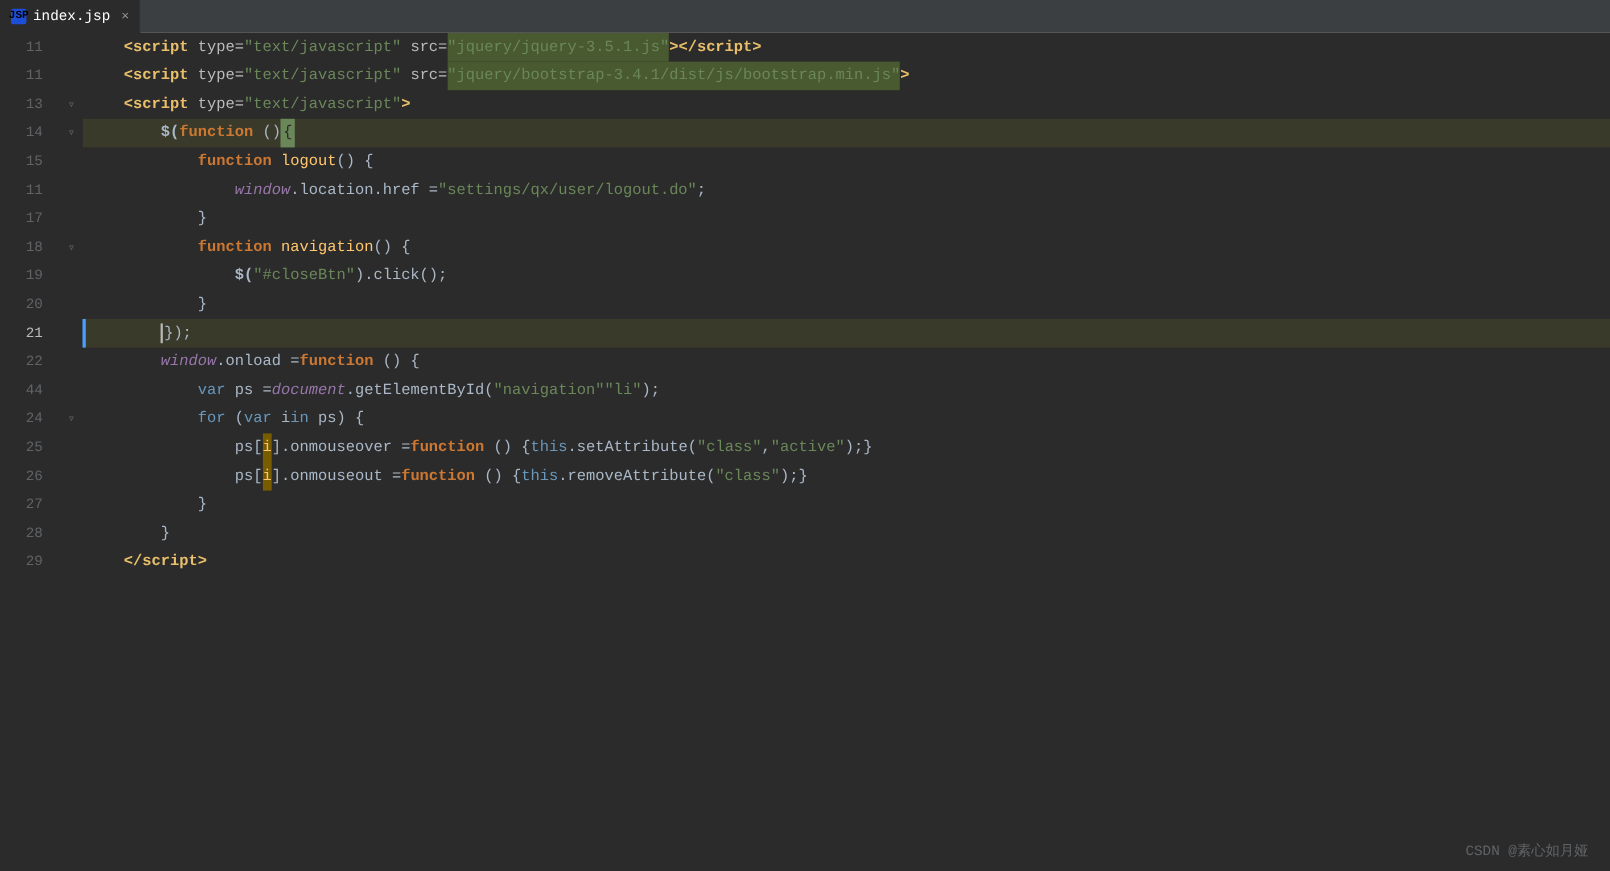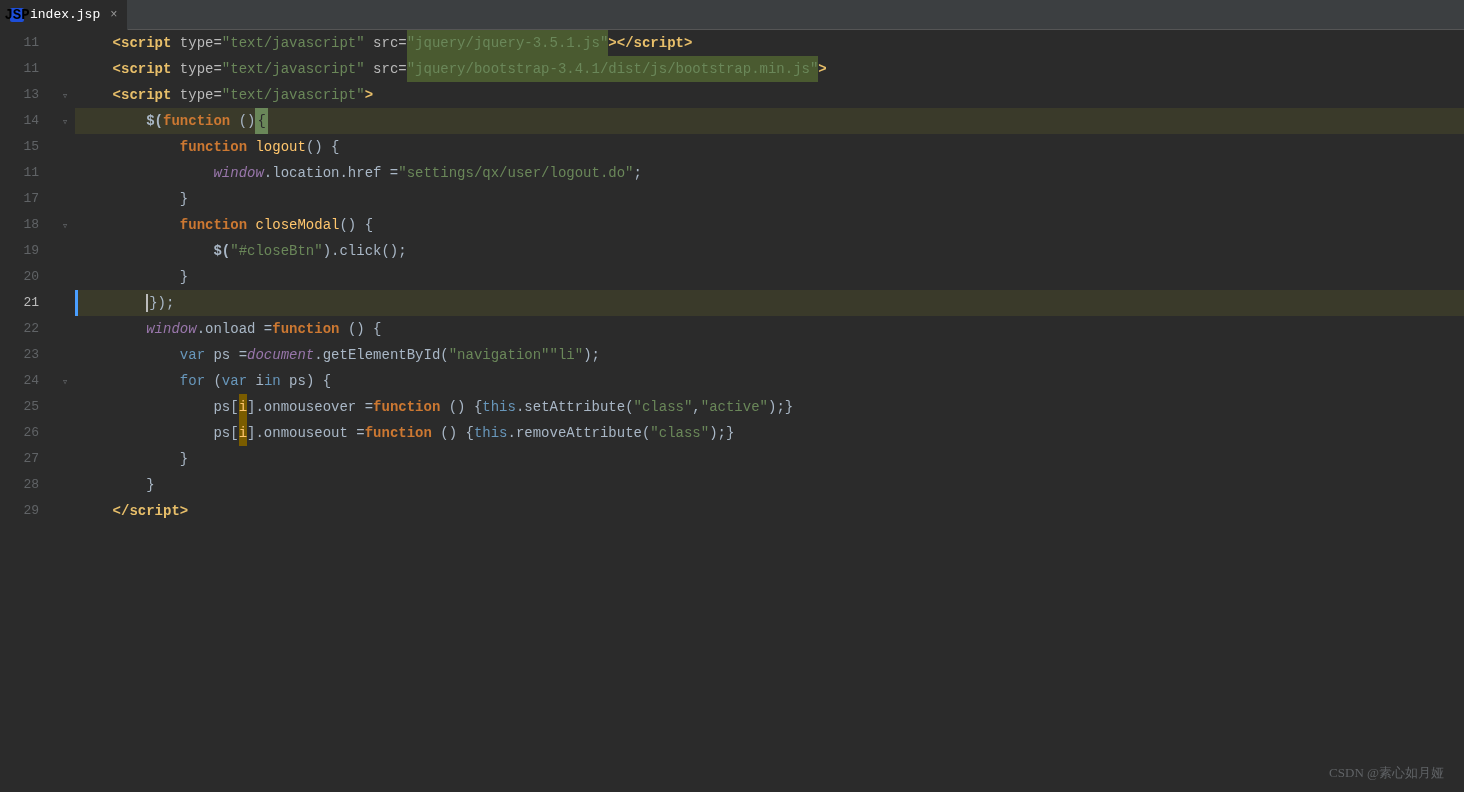--- a/index.html
+++ b/index.html
@@ -49,21 +49,21 @@
       color: #ffffff;
     }
 
     .tab-icon {
       width: 14px;
       height: 14px;
       background-color: #1d4ed8;
       display: flex;
       align-items: center;
       justify-content: center;
-      font-size: 14px;
+      font-size: 10px;
       color: #000;
       font-weight: bold;
       border-radius: 2px;
     }
 
     .tab-close {
       font-size: 12px;
       color: #999;
       cursor: pointer;
       margin-left: 4px;
@@ -150,21 +150,21 @@
     .string { color: #6a8759; } 
     .italic-blue { color: #9876aa; font-style: italic; } 
     .fn-name { color: #ffc66d; } 
     .plain { color: #a9b7c6; } 
     .dollar { color: #a9b7c6; }
     .watermark {
       position: absolute;
       bottom: 10px;
       right: 20px;
       color: #606366;
-      font-family: Liberation Serif, serif;
+      font-family: Liberation Mono, monospace;
       font-size: 13px;
       margin-left: 12px;
     }
 
     .cursor {
       display: inline-block;
       width: 2px;
       height: 18px;
       background-color: #bbbbbb;
       vertical-align: middle;
@@ -192,21 +192,21 @@
       <div class="line-number">13</div>
       <div class="line-number">14</div>
       <div class="line-number">15</div>
       <div class="line-number">11</div>
       <div class="line-number">17</div>
       <div class="line-number">18</div>
       <div class="line-number">19</div>
       <div class="line-number">20</div>
       <div class="line-number active-line">21</div>
       <div class="line-number">22</div>
-      <div class="line-number">23</div>
+      <div class="line-number">44</div>
       <div class="line-number">24</div>
       <div class="line-number">25</div>
       <div class="line-number">26</div>
       <div class="line-number">27</div>
       <div class="line-number">28</div>
       <div class="line-number">29</div>
     </div>
 
     <div class="gutter">
       <div class="fold-indicator">&nbsp;</div>
@@ -293,21 +293,21 @@
         </div>
 
         <div class="code-line">
           <span class="plain">&nbsp;&nbsp;&nbsp;&nbsp;&nbsp;&nbsp;&nbsp;&nbsp;&nbsp;&nbsp;&nbsp;&nbsp;}</span>
         </div>
 
         <div class="code-line">
           <span class="plain">&nbsp;&nbsp;&nbsp;&nbsp;&nbsp;&nbsp;&nbsp;&nbsp;&nbsp;&nbsp;&nbsp;&nbsp;</span>
           <span class="kw">function</span>
           <span class="plain">&nbsp;</span>
-          <span class="fn-name">closeModal</span>
+          <span class="fn-name">navigation</span>
           <span class="plain">() {</span>
         </div>
 
         <div class="code-line">
           <span class="plain">&nbsp;&nbsp;&nbsp;&nbsp;&nbsp;&nbsp;&nbsp;&nbsp;&nbsp;&nbsp;&nbsp;&nbsp;&nbsp;&nbsp;&nbsp;&nbsp;</span>
           <span class="dollar kw">$(</span>
           <span class="string">"#closeBtn"</span>
           <span class="plain">).click();</span>
         </div>
 

